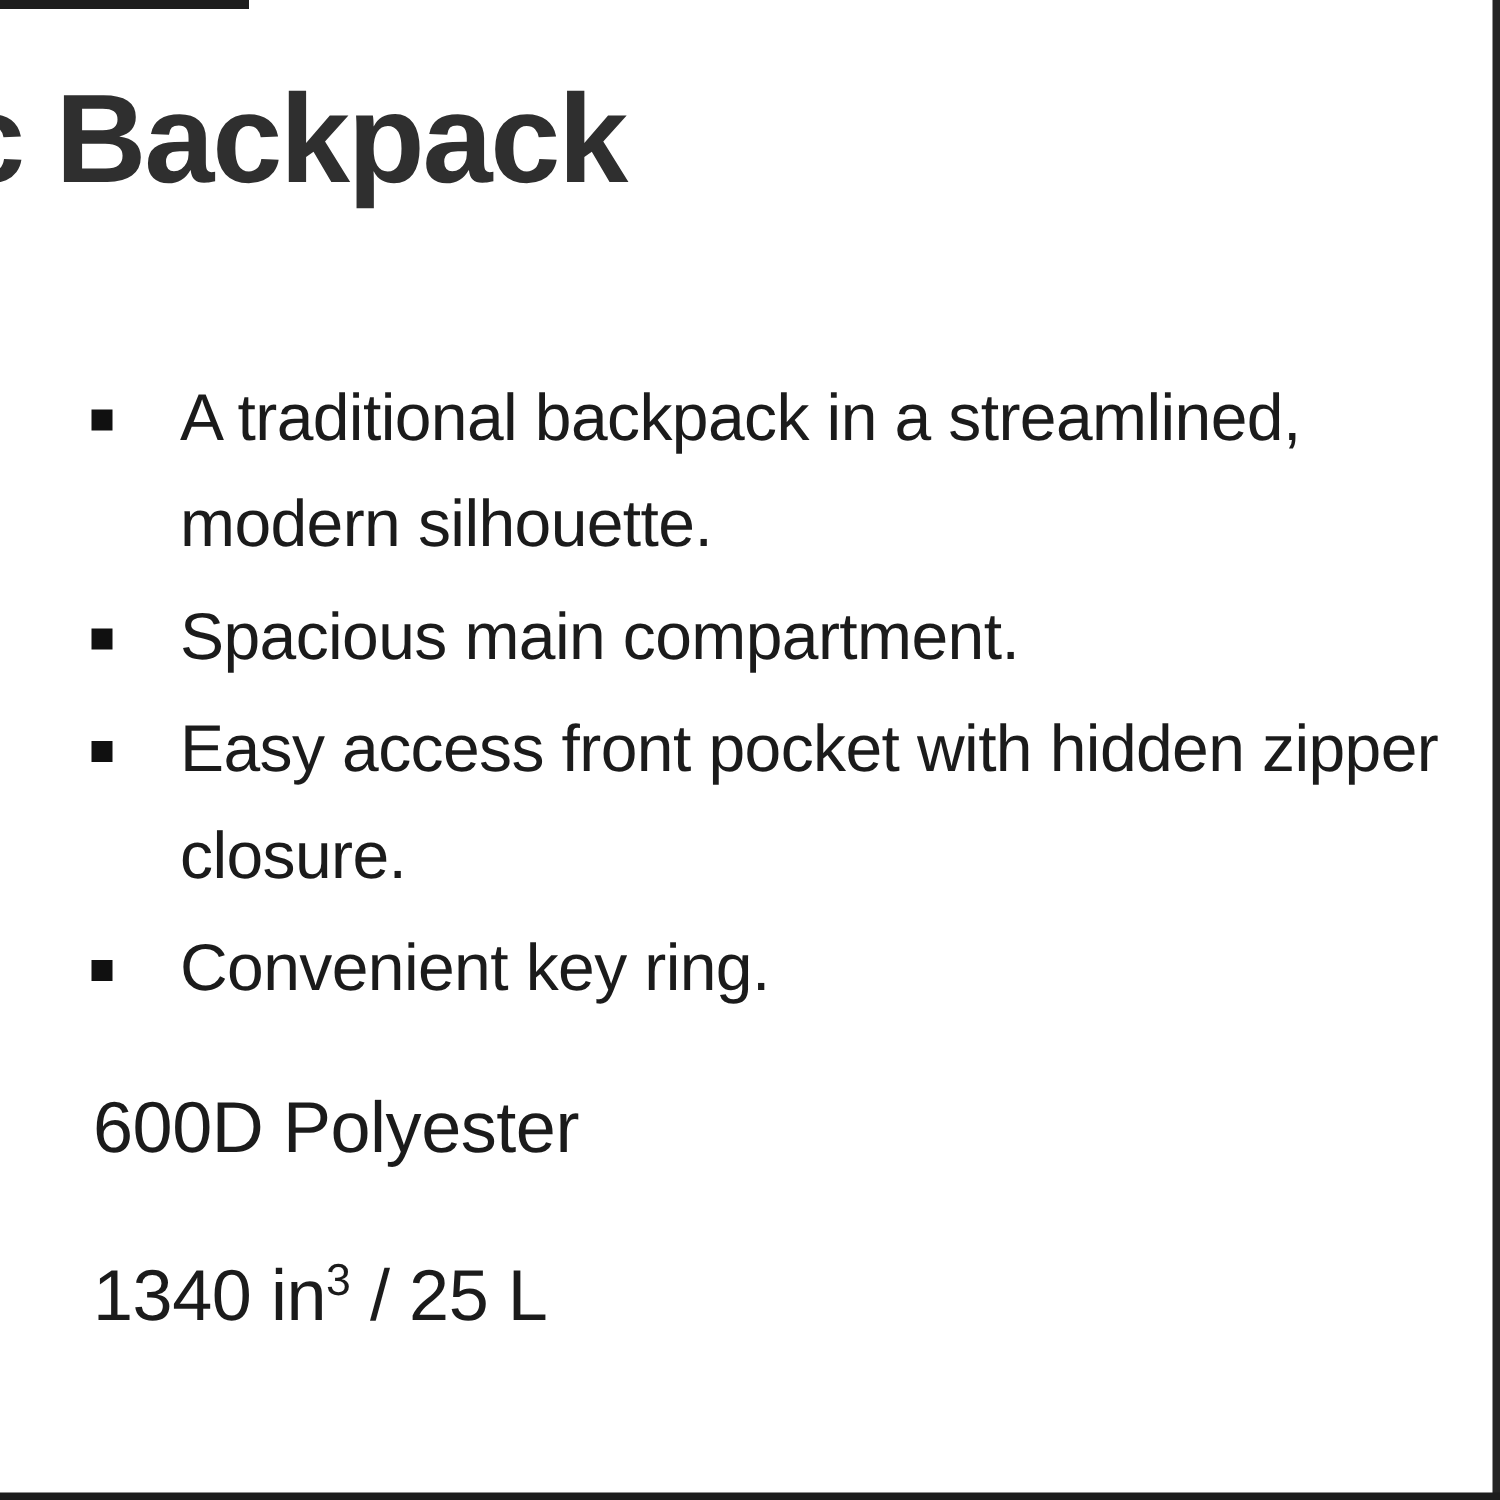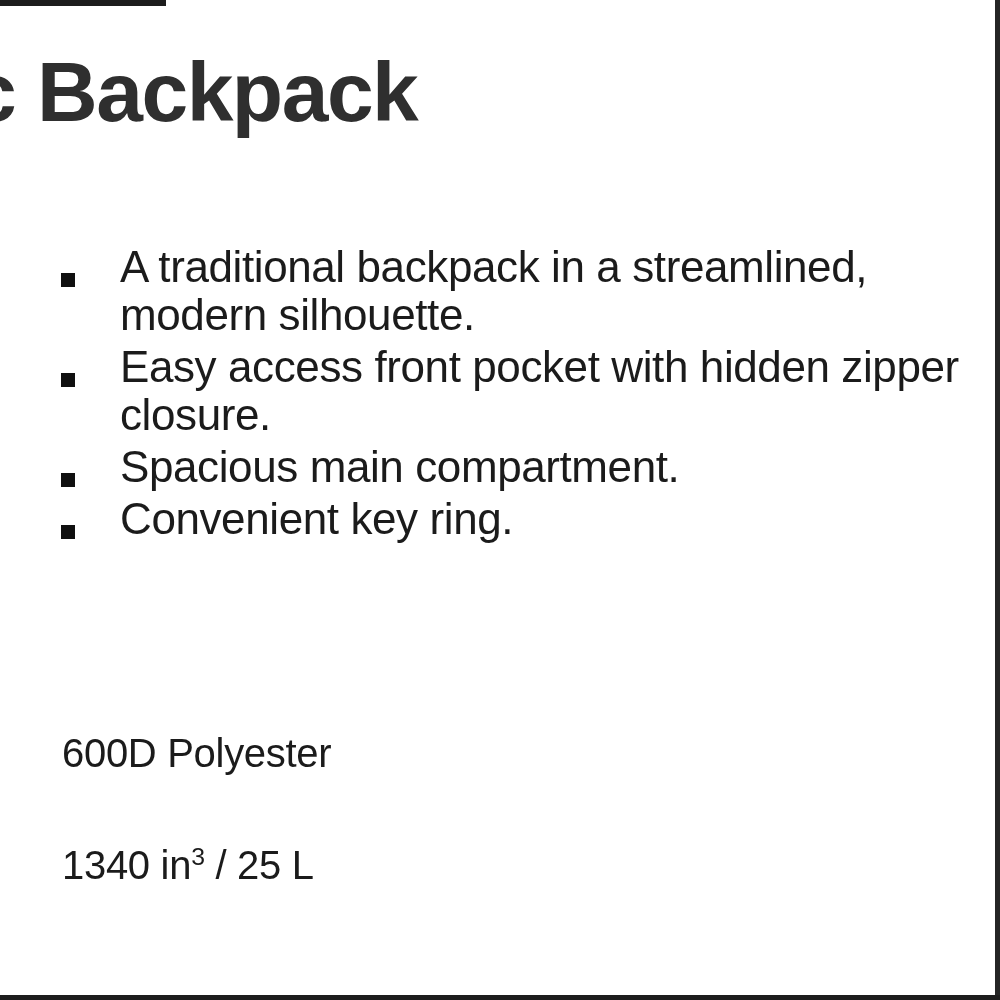--- a/index.html
+++ b/index.html
@@ -73,42 +73,42 @@
     width: 930px;
     margin: 0;
     padding: 0;
     list-style: none;
   }
   .feature-item {
     position: relative;
     padding-left: 64px;
     margin: 0 0 4px 0;
     font-size: 44px;
-    line-height: 48px;
+    line-height: 71px;
     color: #1b1b1b;
     letter-spacing: -0.4px;
   }
   .feature-bullet {
     position: absolute;
     left: 5px;
     top: 30px;
     width: 14px;
     height: 14px;
     background: #101010;
   }
 
   
   .spec-block {
     position: absolute;
     top: 726px;
     left: 62px;
     width: 900px;
   }
   .spec-line {
-    font-size: 40px;
+    font-size: 48px;
     line-height: 54px;
     color: #1b1b1b;
     letter-spacing: -0.3px;
     margin: 0 0 58px 0;
     white-space: nowrap;
   }
   .spec-line:last-child {
     margin-bottom: 0;
   }
   .spec-sup {
@@ -128,25 +128,25 @@
 
   <h1 class="product-title">c Backpack</h1>
 
   <ul class="feature-list">
     <li class="feature-item">
       <span class="feature-bullet"></span>
       <span>A traditional backpack in a streamlined, modern silhouette.</span>
     </li>
     <li class="feature-item">
       <span class="feature-bullet"></span>
-      <span>Easy access front pocket with hidden zipper closure.</span>
+      <span>Spacious main compartment.</span>
     </li>
     <li class="feature-item">
       <span class="feature-bullet"></span>
-      <span>Spacious main compartment.</span>
+      <span>Easy access front pocket with hidden zipper closure.</span>
     </li>
     <li class="feature-item">
       <span class="feature-bullet"></span>
       <span>Convenient key ring.</span>
     </li>
   </ul>
 
   <div class="spec-block">
     <p class="spec-line">600D Polyester</p>
 

